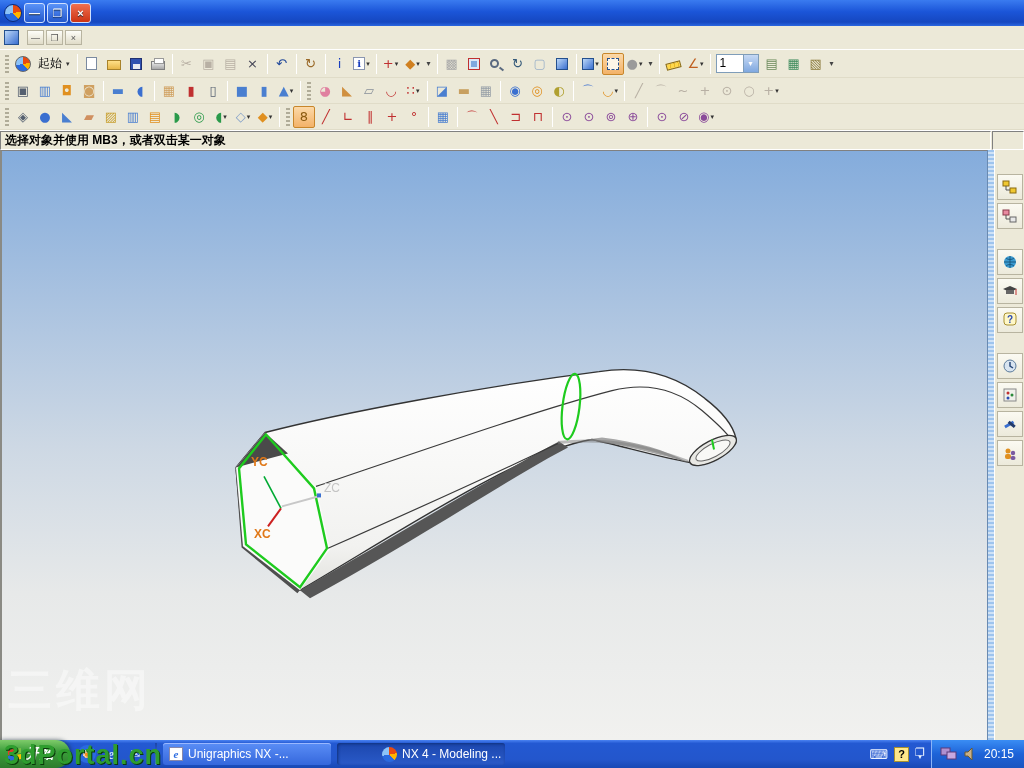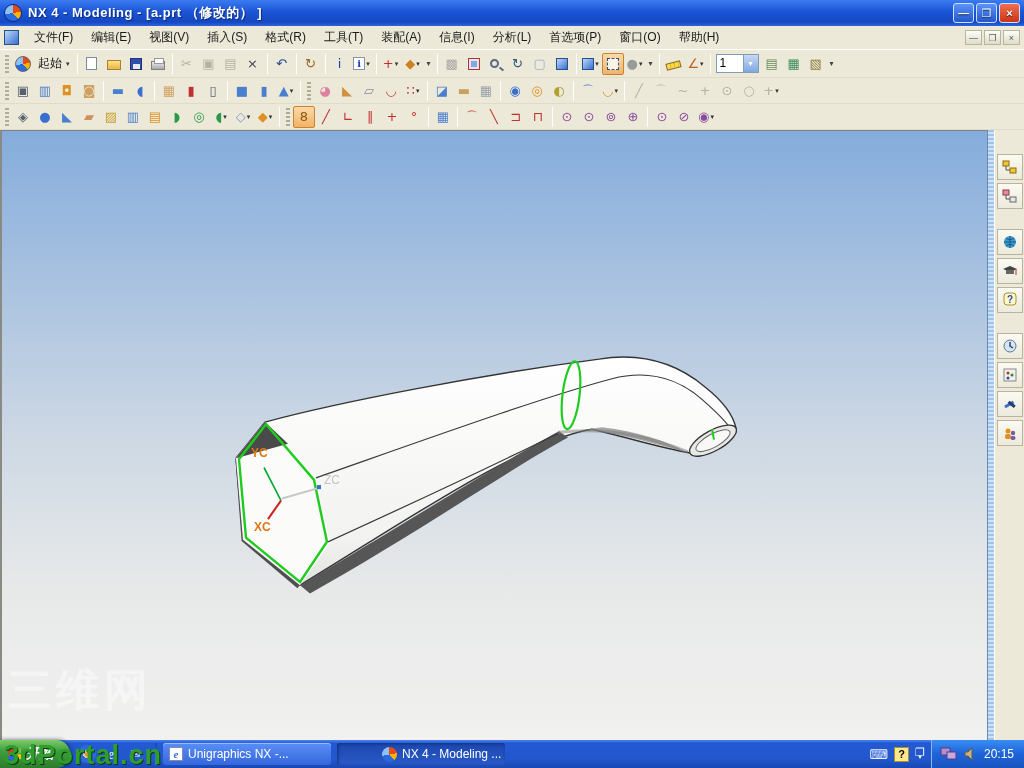--- a/index.html
+++ b/index.html
@@ -124,42 +124,27 @@
   .tray{height:28px;display:flex;align-items:center;gap:6px;padding:0 10px 0 8px;color:#fff;font-size:12px;
     background:linear-gradient(180deg,#3a8df4 0%,#1d63d8 50%,#1a55c0 100%);border-left:1px solid #8ab4f8;}
 </style>
 </head>
 <body>
 
 <div class="app">
 
   <div class="titlebar">
     <span class="appicon"></span>
-    <span class="title-text">NX 4 - Modeling - [a.prt （修改的） ]</span>
     <span class="winbtn">—</span>
     <span class="winbtn">❐</span>
     <span class="winbtn close">×</span>
   </div>
 
   <div class="menubar">
     <span class="childicon"></span>
-    <div class="menu-items">
-        <span class="menuitem">文件(F)</span>
-        <span class="menuitem">编辑(E)</span>
-        <span class="menuitem">视图(V)</span>
-        <span class="menuitem">插入(S)</span>
-        <span class="menuitem">格式(R)</span>
-        <span class="menuitem">工具(T)</span>
-        <span class="menuitem">装配(A)</span>
-        <span class="menuitem">信息(I)</span>
-        <span class="menuitem">分析(L)</span>
-        <span class="menuitem">首选项(P)</span>
-        <span class="menuitem">窗口(O)</span>
-        <span class="menuitem">帮助(H)</span>
-      </div>
     <span class="mdibtn">—</span>
     <span class="mdibtn">❐</span>
     <span class="mdibtn">×</span>
   </div>
 
   <div class="tbrow tbrow1">
       <span class="grip"></span>
       <span class="tbbtn">
         <span class="ic ic-nx"></span>
       </span>
@@ -481,20 +466,24 @@
       </span>
       <span class="tbbtn">
         <span class="gl" style="color: rgb(138, 74, 154);">⊘</span>
       </span>
       <span class="tbbtn">
         <span class="gl" style="color: rgb(138, 74, 154);">◉</span>
         <span class="ddc">▾</span>
       </span>
     </div>
 
+  <div class="promptbar">
+    <div class="promptcell">选择对象并使用 MB3，或者双击某一对象</div>
+    <div class="promptextra"></div>
+  </div>
 
   <div class="main">
     <div class="graphics">
       <svg class="gsvg" viewBox="0 0 985 590" preserveAspectRatio="none">
         <defs>
           <linearGradient id="bodyg" x1="0" y1="0" x2="0" y2="1">
             <stop offset="0" stop-color="#ffffff"></stop>
               <stop offset="0.8" stop-color="#f2f2f0"></stop>
               <stop offset="1" stop-color="#e2e2de"></stop>
           </linearGradient>

